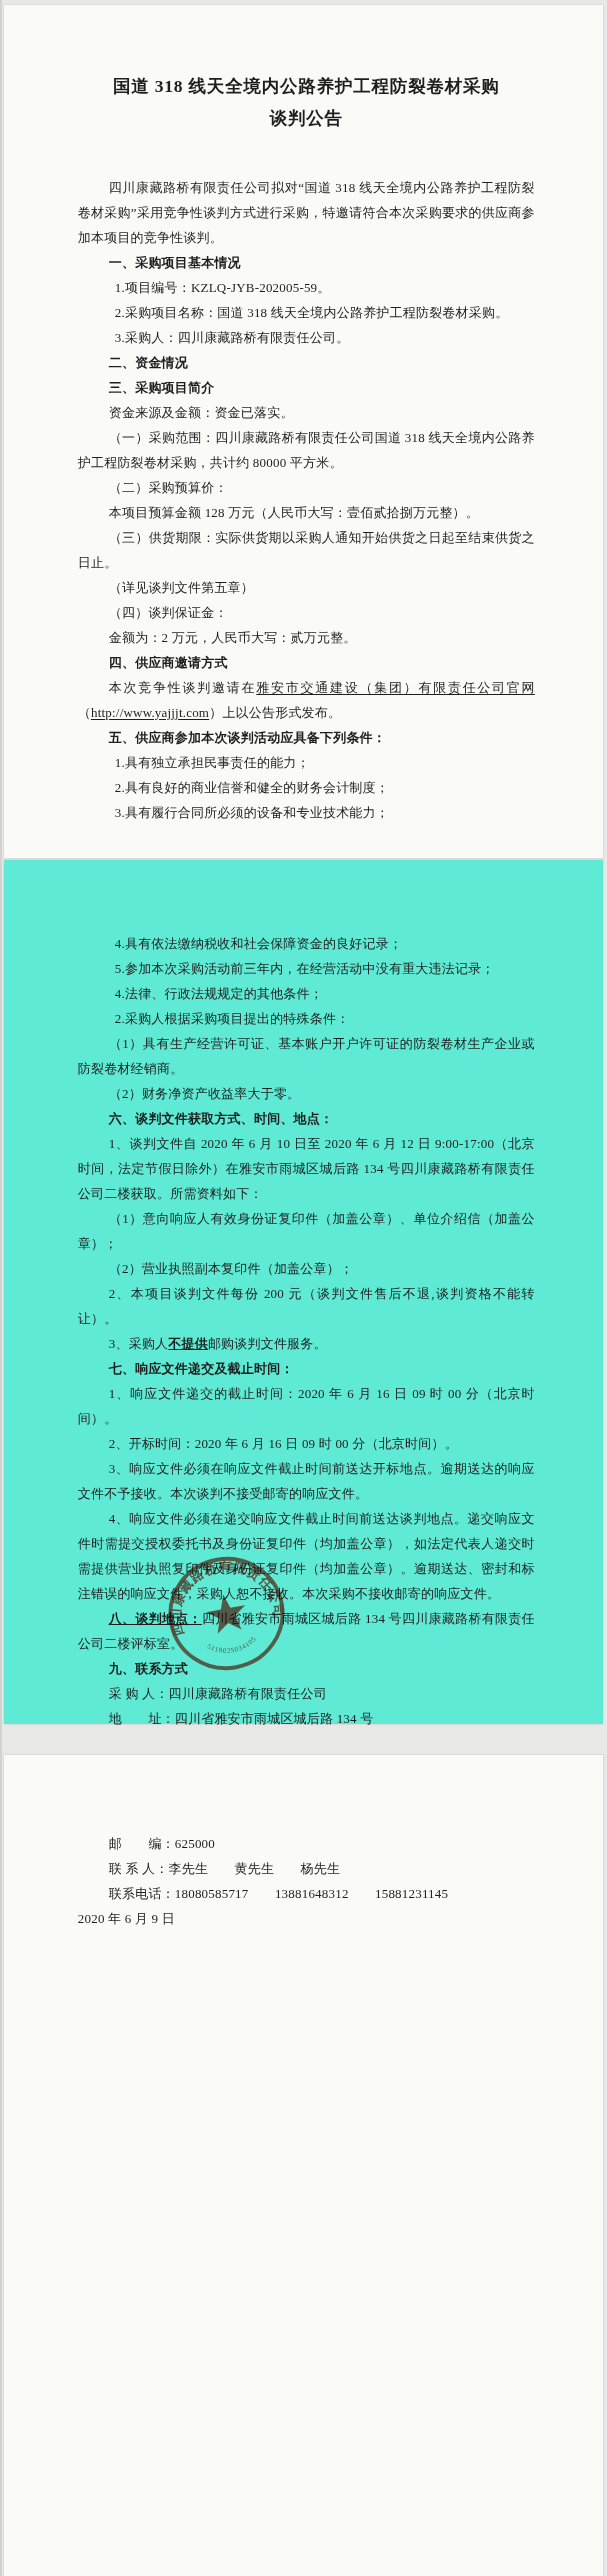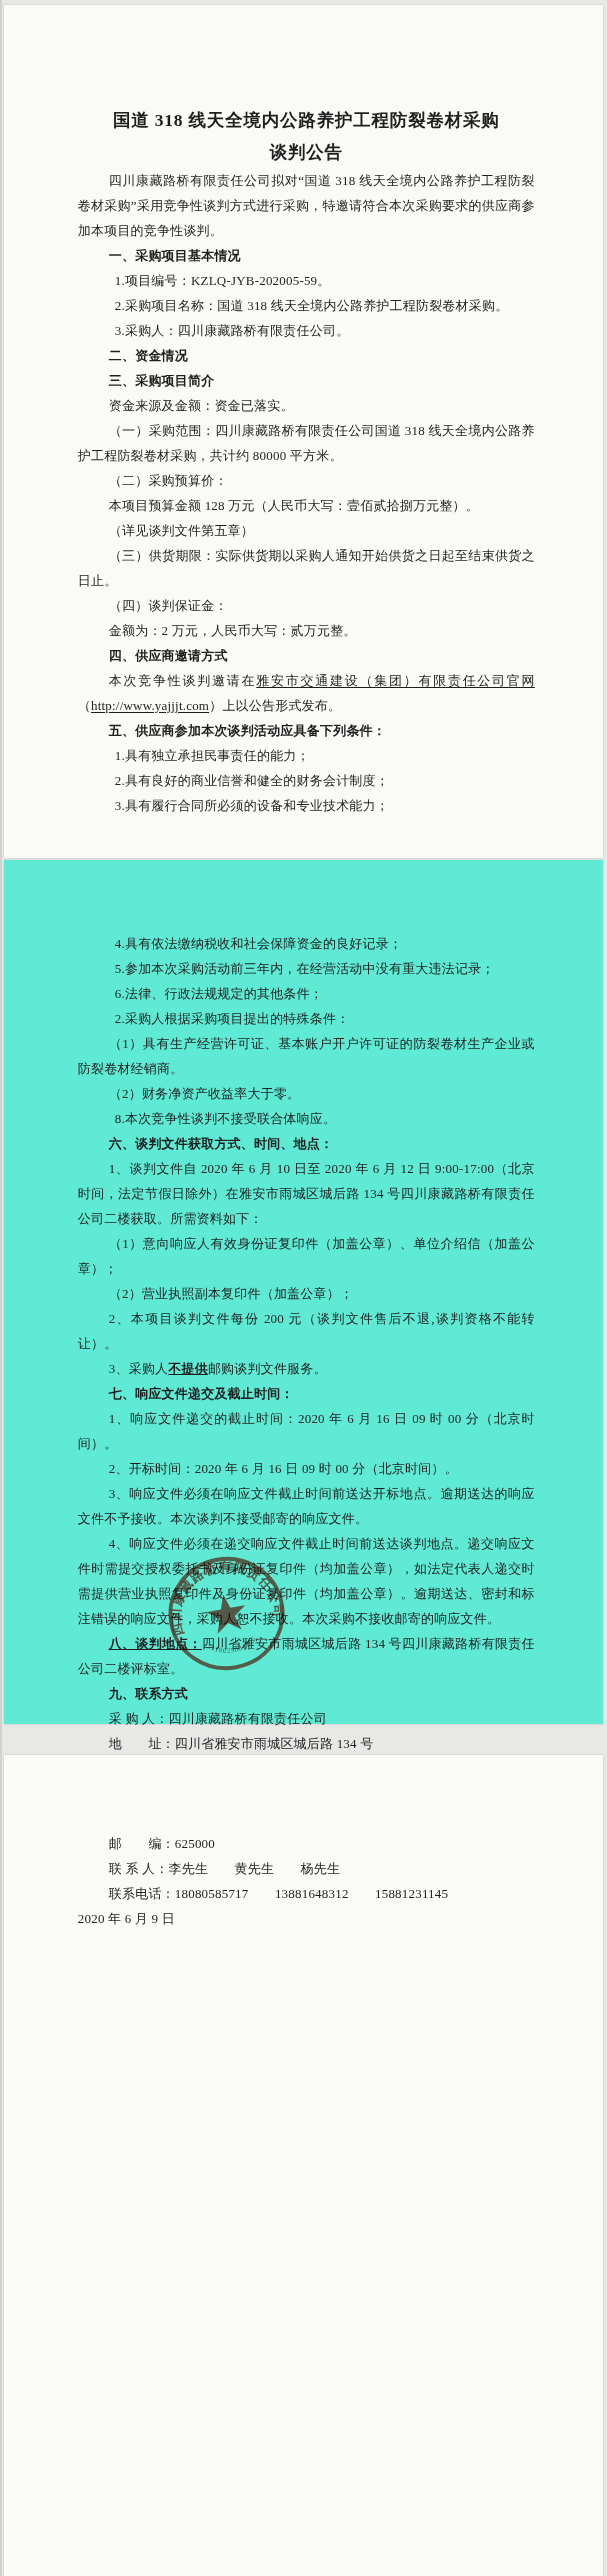--- a/index.html
+++ b/index.html
@@ -16,33 +16,33 @@
   }
   .page {
     position:absolute; left:3.8px; width:599px;
     background:#fafaf7;
     box-shadow:0 0 1.5px rgba(0,0,0,.22);
   }
   #page1 { top:4.6px;    height:853px; }
   #page2 { top:860px; height:864px; background:#5eead4; }
   #page3 { top:1726px; height:845px;margin-top:29px; }
   .content { padding:0 68px 0 74px; }
-  #page1 .content { padding-top:99px; }
+  #page1 .content { padding-top:65px; }
   #page2 .content { padding-top:71px; }
   #page3 .content { padding-top:76px; }
   p.p {
     margin:0; font-size:13px; line-height:25px;
     text-align:justify; text-justify:inter-ideograph;
     letter-spacing:0.2px;
   }
   p.t1 {
     font-size:17.5px; font-weight:bold; text-align:center;
     line-height:32px; text-indent:0; letter-spacing:0.8px;
   }
-  p.tb { }
+  p.tb { margin-bottom:41px; }
   .ind  { text-indent:31px; }
   .ind2 { text-indent:37px; }
   .hd   { font-weight:bold; }
   .gap  { margin-top:9px; }
   .rt   { text-align:right; text-indent:0; padding-right:21px; }
   span.b { font-weight:bold;text-decoration:underline; }
   span.u { text-decoration:underline; text-underline-offset:2.3px; }
   .seal {
     position:absolute; left:161px; top:692px;
     width:123px; height:123px;
@@ -64,42 +64,41 @@
         <p class="p ind hd"><span>一、采购项目基本情况</span></p>
         <p class="p ind2"><span>1.项目编号：KZLQ-JYB-202005-59。</span></p>
         <p class="p ind2"><span>2.采购项目名称：国道 318 线天全境内公路养护工程防裂卷材采购。</span></p>
         <p class="p ind2"><span>3.采购人：四川康藏路桥有限责任公司。</span></p>
         <p class="p ind hd"><span>二、资金情况</span></p>
         <p class="p ind hd gap"><span>三、采购项目简介</span></p>
         <p class="p ind"><span>资金来源及金额：资金已落实。</span></p>
         <p class="p ind"><span>（一）采购范围：四川康藏路桥有限责任公司国道 318 线天全境内公路养护工程防裂卷材采购，共计约 80000 平方米。</span></p>
         <p class="p ind"><span>（二）采购预算价：</span></p>
         <p class="p ind"><span>本项目预算金额 128 万元（人民币大写：壹佰贰拾捌万元整）。</span></p>
+        <p class="p ind"><span>（三）供货期限：实际供货期以采购人通知开始供货之日起至结束供货之日止。</span></p>
         <p class="p ind"><span>（详见谈判文件第五章）</span></p>
-        <p class="p ind"><span>（三）供货期限：实际供货期以采购人通知开始供货之日起至结束供货之日止。</span></p>
         <p class="p ind"><span>（四）谈判保证金：</span></p>
         <p class="p ind"><span>金额为：2 万元，人民币大写：贰万元整。</span></p>
         <p class="p ind hd"><span>四、供应商邀请方式</span></p>
         <p class="p ind"><span>本次竞争性谈判邀请在</span><span class="u">雅安市交通建设（集团）有限责任公司官网</span><span>（</span><span class="u">http://www.yajjjt.com</span><span>）上以公告形式发布。</span></p>
         <p class="p ind hd gap"><span>五、供应商参加本次谈判活动应具备下列条件：</span></p>
         <p class="p ind2"><span>1.具有独立承担民事责任的能力；</span></p>
         <p class="p ind2"><span>2.具有良好的商业信誉和健全的财务会计制度；</span></p>
         <p class="p ind2"><span>3.具有履行合同所必须的设备和专业技术能力；</span></p>
       </div>
   </div>
 
   <div class="page" id="page2">
     <div class="content">
         <p class="p ind2"><span>4.具有依法缴纳税收和社会保障资金的良好记录；</span></p>
         <p class="p ind2"><span>5.参加本次采购活动前三年内，在经营活动中没有重大违法记录；</span></p>
-        <p class="p ind2"><span>6.法律、行政法规规定的其他条件；</span></p>
+        <p class="p ind2"><span>4.法律、行政法规规定的其他条件；</span></p>
         <p class="p ind2"><span>2.采购人根据采购项目提出的特殊条件：</span></p>
         <p class="p ind"><span>（1）具有生产经营许可证、基本账户开户许可证的防裂卷材生产企业或防裂卷材经销商。</span></p>
         <p class="p ind"><span>（2）财务净资产收益率大于零。</span></p>
-        <p class="p ind2"><span>8.本次竞争性谈判不接受联合体响应。</span></p>
         <p class="p ind hd"><span>六、谈判文件获取方式、时间、地点：</span></p>
         <p class="p ind"><span>1、谈判文件自 2020 年 6 月 10 日至 2020 年 6 月 12 日 9:00-17:00（北京时间，法定节假日除外）在雅安市雨城区城后路 134 号四川康藏路桥有限责任公司二楼获取。所需资料如下：</span></p>
         <p class="p ind"><span>（1）意向响应人有效身份证复印件（加盖公章）、单位介绍信（加盖公章）；</span></p>
         <p class="p ind"><span>（2）营业执照副本复印件（加盖公章）；</span></p>
         <p class="p ind"><span>2、本项目谈判文件每份 200 元（谈判文件售后不退,谈判资格不能转让）。</span></p>
         <p class="p ind"><span>3、采购人</span><span class="b">不提供</span><span>邮购谈判文件服务。</span></p>
         <p class="p ind hd"><span>七、响应文件递交及截止时间：</span></p>
         <p class="p ind"><span>1、响应文件递交的截止时间：2020 年 6 月 16 日 09 时 00 分（北京时间）。</span></p>
         <p class="p ind"><span>2、开标时间：2020 年 6 月 16 日 09 时 00 分（北京时间）。</span></p>
         <p class="p ind"><span>3、响应文件必须在响应文件截止时间前送达开标地点。逾期送达的响应文件不予接收。本次谈判不接受邮寄的响应文件。</span></p>

